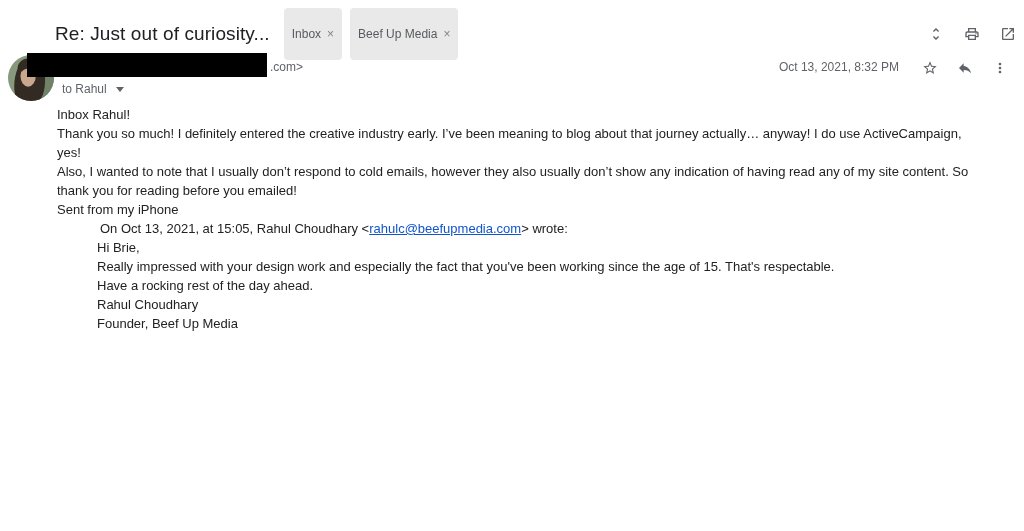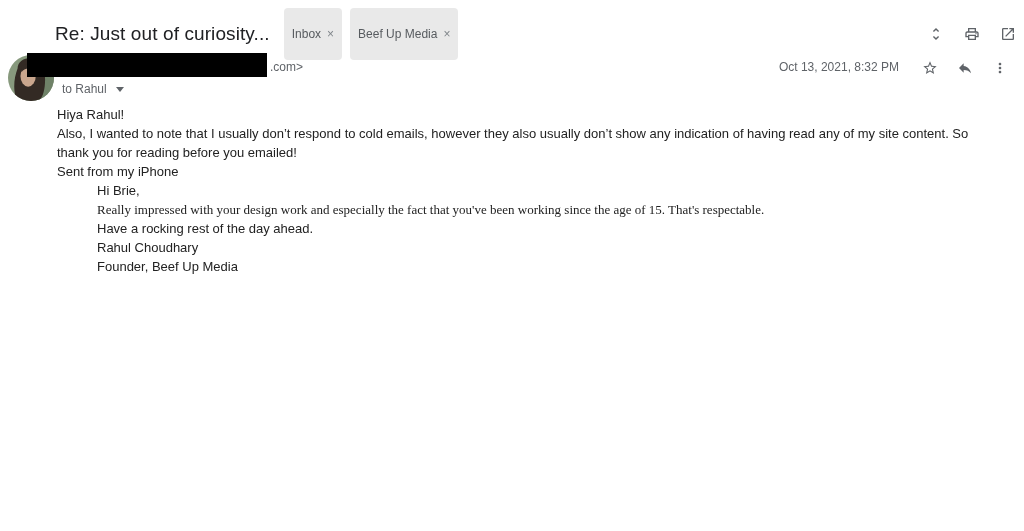--- a/index.html
+++ b/index.html
@@ -33,21 +33,21 @@
   .body { position:absolute; top:105px; left:57px; width:928px; font-size:13px; line-height:19px; color:#222; }
   .body p { margin:0; }
   .p-greet { margin-top:1px; }
   .p-thanks { margin-top:12px; }
   .p-cold { margin-top:16px; }
   .p-sent { margin-top:18px; }
   .attribution { margin-top:27px; padding-left:43px; }
   .attribution a { color:#1155cc; text-decoration:underline; cursor:pointer; }
   .quoted { padding-left:40px; }
   .q-greet { margin-top:60px; }
-  .q-impressed { margin-top:14px;font-family:Liberation Serif, serif; }
+  .q-impressed { margin-top:14px; }
   .q-question { margin-top:9px; }
   .q-closing { margin-top:10px; }
   .q-sig { margin-top:12px; }
 </style>
 </head>
 <body>
 
 <div class="page">
 
   <div class="subject-bar">
@@ -112,24 +112,26 @@
       </span>
       <span class="icon-btn">
         <svg viewBox="0 0 24 24">
             <path d="M12 8c1.1 0 2-.9 2-2s-.9-2-2-2-2 .9-2 2 .9 2 2 2zm0 2c-1.1 0-2 .9-2 2s.9 2 2 2 2-.9 2-2-.9-2-2-2zm0 6c-1.1 0-2 .9-2 2s.9 2 2 2 2-.9 2-2-.9-2-2-2z"></path>
           </svg>
       </span>
     </div>
   </div>
 
   <div class="body">
-    <p class="p-greet">Hiya Rahul!</p>
+    <p class="p-greet">Inbox Rahul!</p>
+    <p class="p-thanks">Thank you so much! I definitely entered the creative industry early. I’ve been meaning to blog about that journey actually… anyway! I do use ActiveCampaign, yes!</p>
     <p class="p-cold">Also, I wanted to note that I usually don’t respond to cold emails, however they also usually don’t show any indication of having read any of my site content. So thank you for reading before you emailed!</p>
     <p class="p-sent">Sent from my iPhone</p>
 
+    <p class="attribution"><span>On Oct 13, 2021, at 15:05, Rahul Choudhary &lt;</span><a href="#">rahulc@beefupmedia.com</a><span>&gt; wrote:</span></p>
 
     <div class="quoted">
       <p class="q-greet">Hi Brie,</p>
       <p class="q-impressed">Really impressed with your design work and especially the fact that you've been working since the age of 15. That's respectable.</p>
       <p class="q-closing">Have a rocking rest of the day ahead.</p>
       <p class="q-sig">
         <span>Rahul Choudhary</span><br>
         <span>Founder, Beef Up Media</span>
       </p>
     </div>

